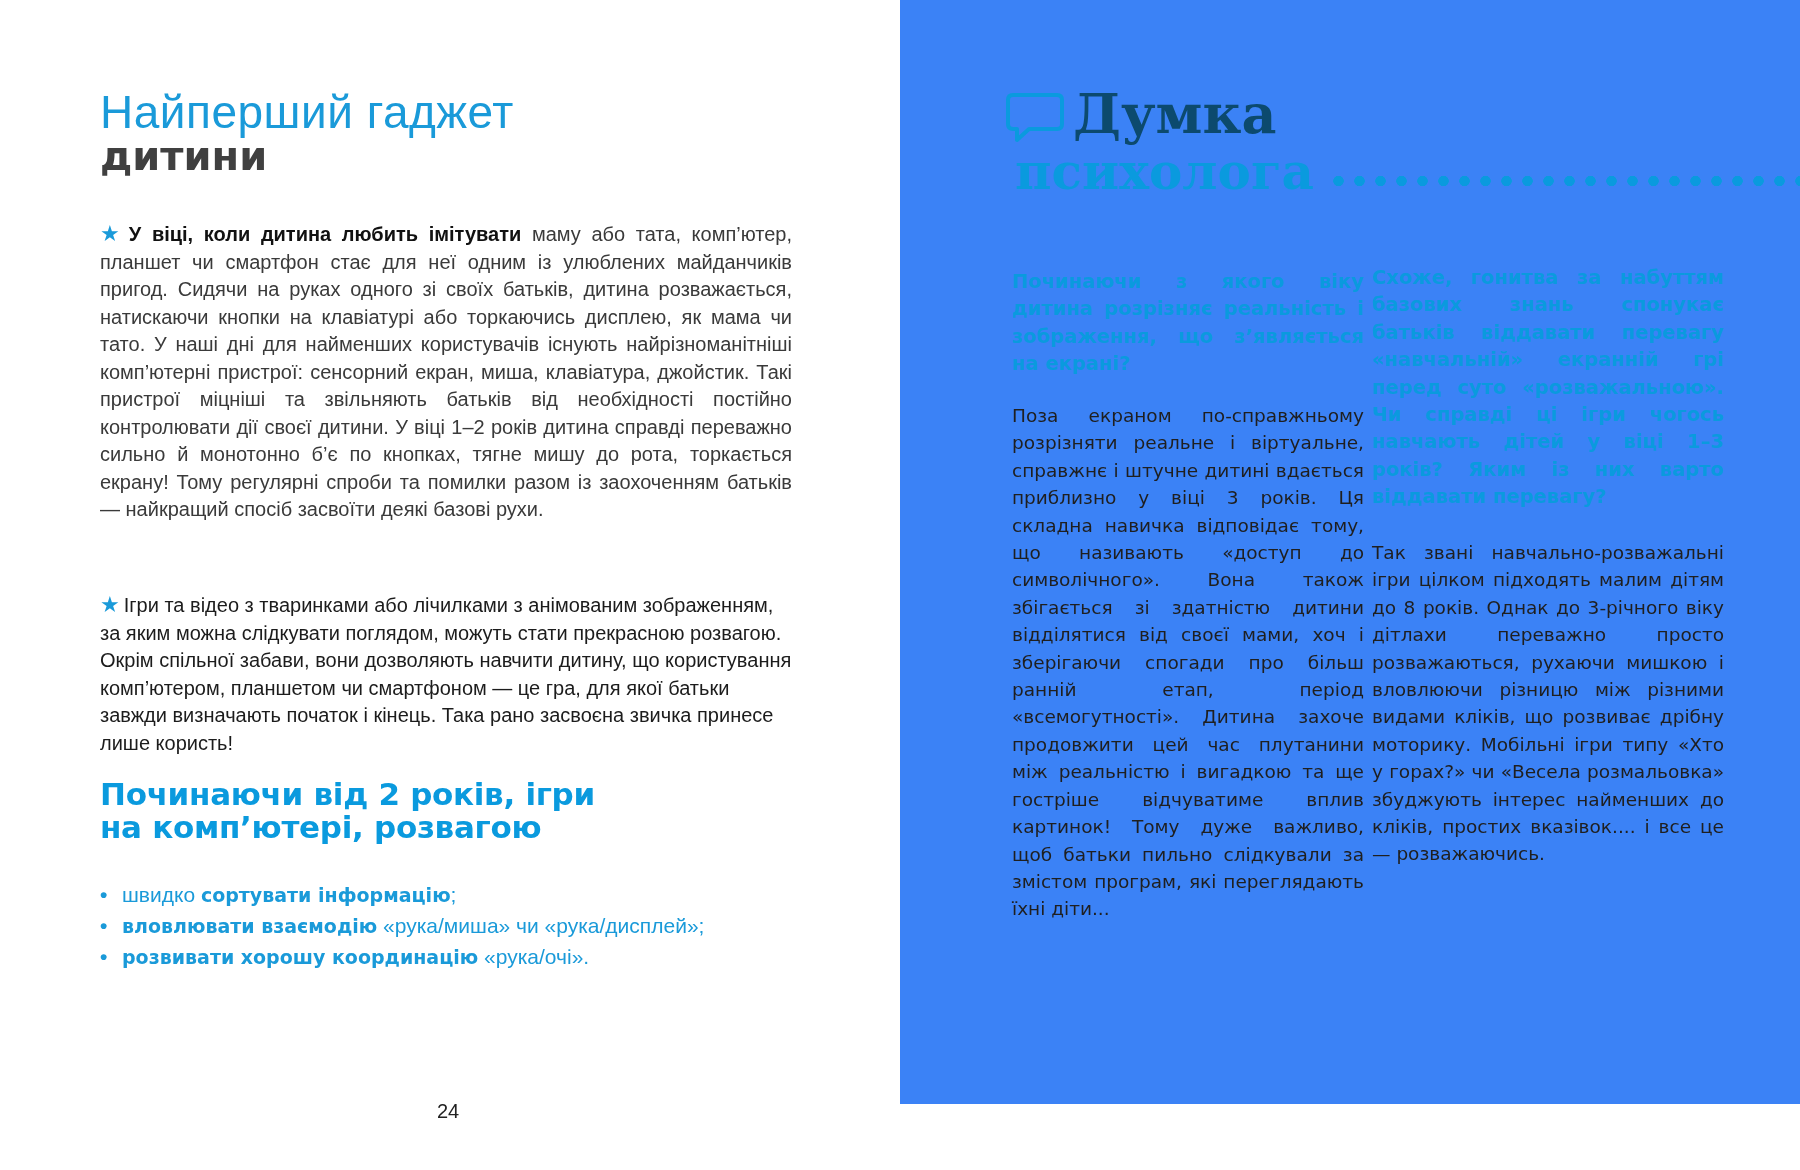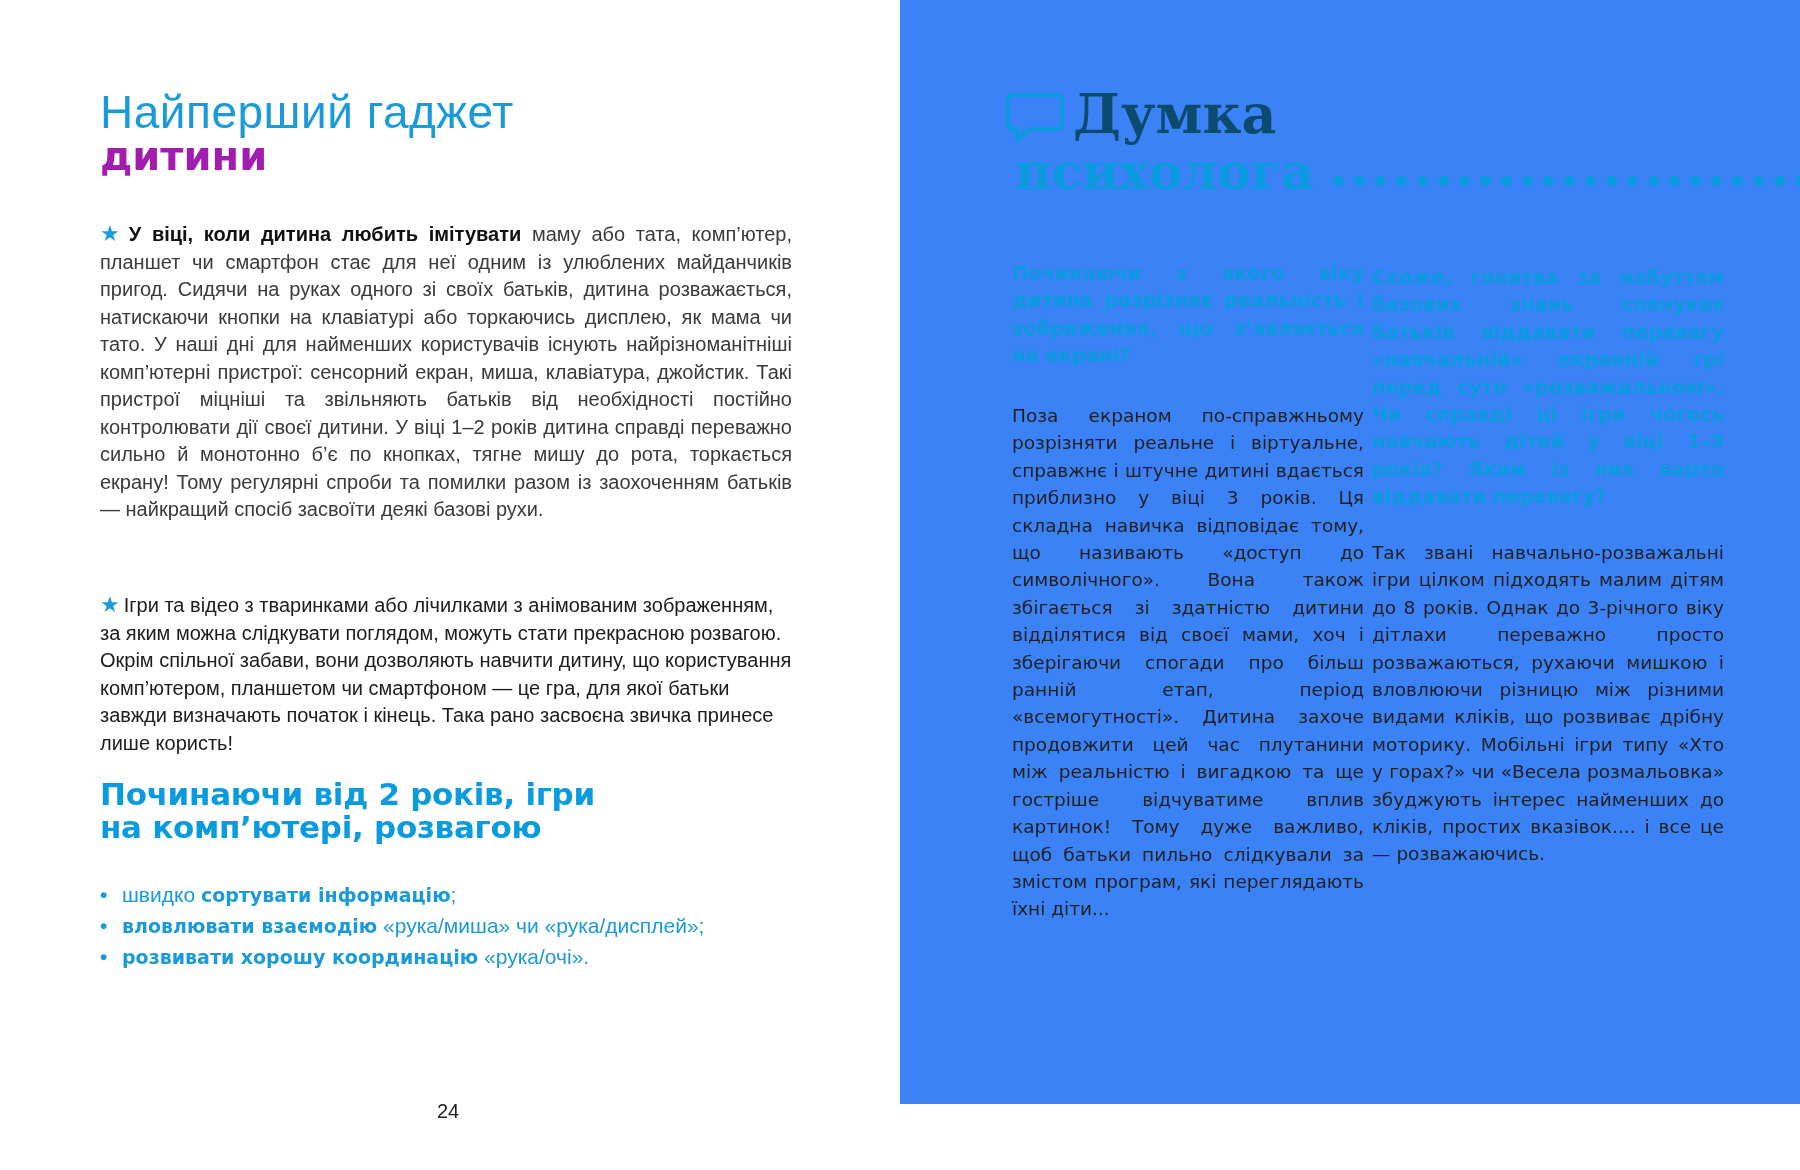--- a/index.html
+++ b/index.html
@@ -1,21 +1,21 @@
 <!DOCTYPE html>
 <html><head>
 <meta charset="utf-8">
 <style>
   html, body { margin: 0; padding: 0; }
   body { width: 1800px; height: 1170px; position: relative; overflow: hidden; background: #ffffff; font-family: "DejaVu Sans", sans-serif; }
   .page-left { position: absolute; left: 0; top: 0; width: 976px; height: 1170px; background: #ffffff; }
   .page-right { position: absolute; left: 900px; top: 0; width: 900px; height: 1104px; background: #3b82f6; overflow: hidden; }
 
   .title-light { position: absolute; left: 100px; top: 86px; font-family: "Liberation Sans", sans-serif; font-weight: 300; font-size: 46px; color: #1a9ad9; letter-spacing: 0.5px; line-height: 52px; }
-  .title-bold { position: absolute; left: 100px; top: 134px; font-family: "DejaVu Sans", sans-serif; font-weight: 700; font-size: 40px; color: #a21caf; line-height: 44px; }
+  .title-bold { position: absolute; left: 100px; top: 134px; font-family: "DejaVu Sans", sans-serif; font-weight: 700; font-size: 40px; color: #404040; line-height: 44px; }
 
   .para { position: absolute; left: 100px; width: 692px; font-family: "Liberation Sans", sans-serif; font-size: 20px; color: #3a3a3a; line-height: 27.5px; text-align: justify; }
   .para1 { top: 220px; }
   .para2 { top: 591px; text-align: left; color: #1c1c1c; }
   .para b { color: #111; }
   .star { color: #1a9ad9; font-size: 22px; margin-right: 4px; }
 
   .subhead { position: absolute; left: 100px; top: 778px; width: 720px; font-family: "DejaVu Sans", sans-serif; font-weight: 700; font-size: 31px; line-height: 33px; color: #0a9ade; letter-spacing: -0.3px; }
   .bullets { position: absolute; left: 100px; top: 884px; margin: 0; padding: 0; list-style: none; font-family: "Liberation Sans", sans-serif; font-size: 21px; color: #1a9ad9; }
   .bullets li { height: 31px; line-height: 22px; }
@@ -32,21 +32,21 @@
   .r-title-2 { position: absolute; left: 10px; top: 58px; font-family: "DejaVu Serif", serif; font-weight: 700; font-size: 50px; color: #0a9ade; line-height: 60px; white-space: nowrap; }
   .dots { position: absolute; left: 1328px; top: 174px; width: 480px; height: 14px;
           background-image: radial-gradient(circle, #0a9ade 5px, transparent 5.5px);
           background-size: 21px 14px; background-repeat: repeat-x; }
 
   .col { position: absolute; width: 352px; font-family: "DejaVu Sans", sans-serif; }
   .col-left { left: 1012px; }
   .col-right { left: 1372px; }
   .q { font-weight: 700; font-size: 19.5px; line-height: 27.4px; color: #0a9ade; text-align: justify; }
   .a { font-size: 18.5px; line-height: 27.4px; color: #1f1f1f; text-align: justify; }
-  .q1 { top: 260px; }
+  .q1 { top: 268px; }
   .a1 { top: 402px; }
   .q2 { top: 264px; }
   .a2 { top: 539px; }
 </style>
 </head>
 <body>
 
 <div class="page-left">
   <div class="title-light">Найперший гаджет</div>
   <div class="title-bold">дитини</div>

